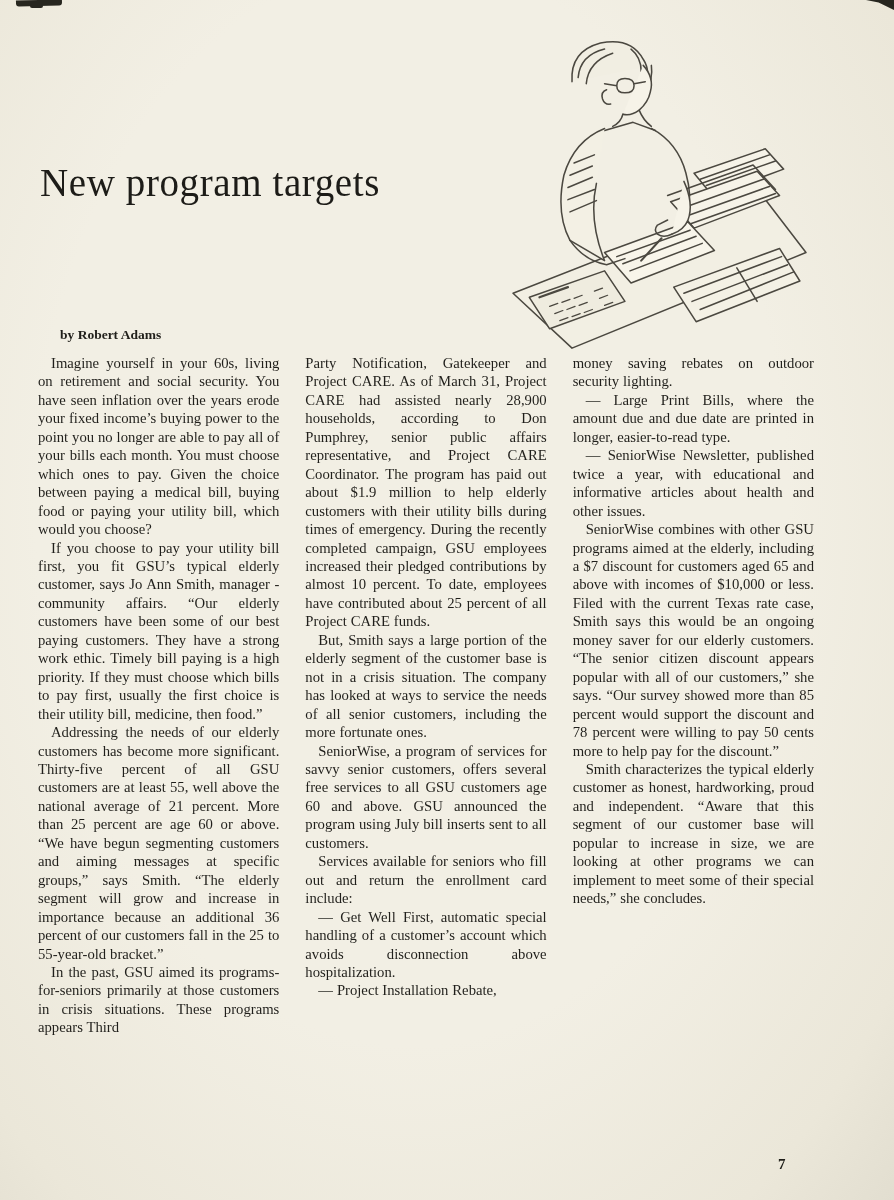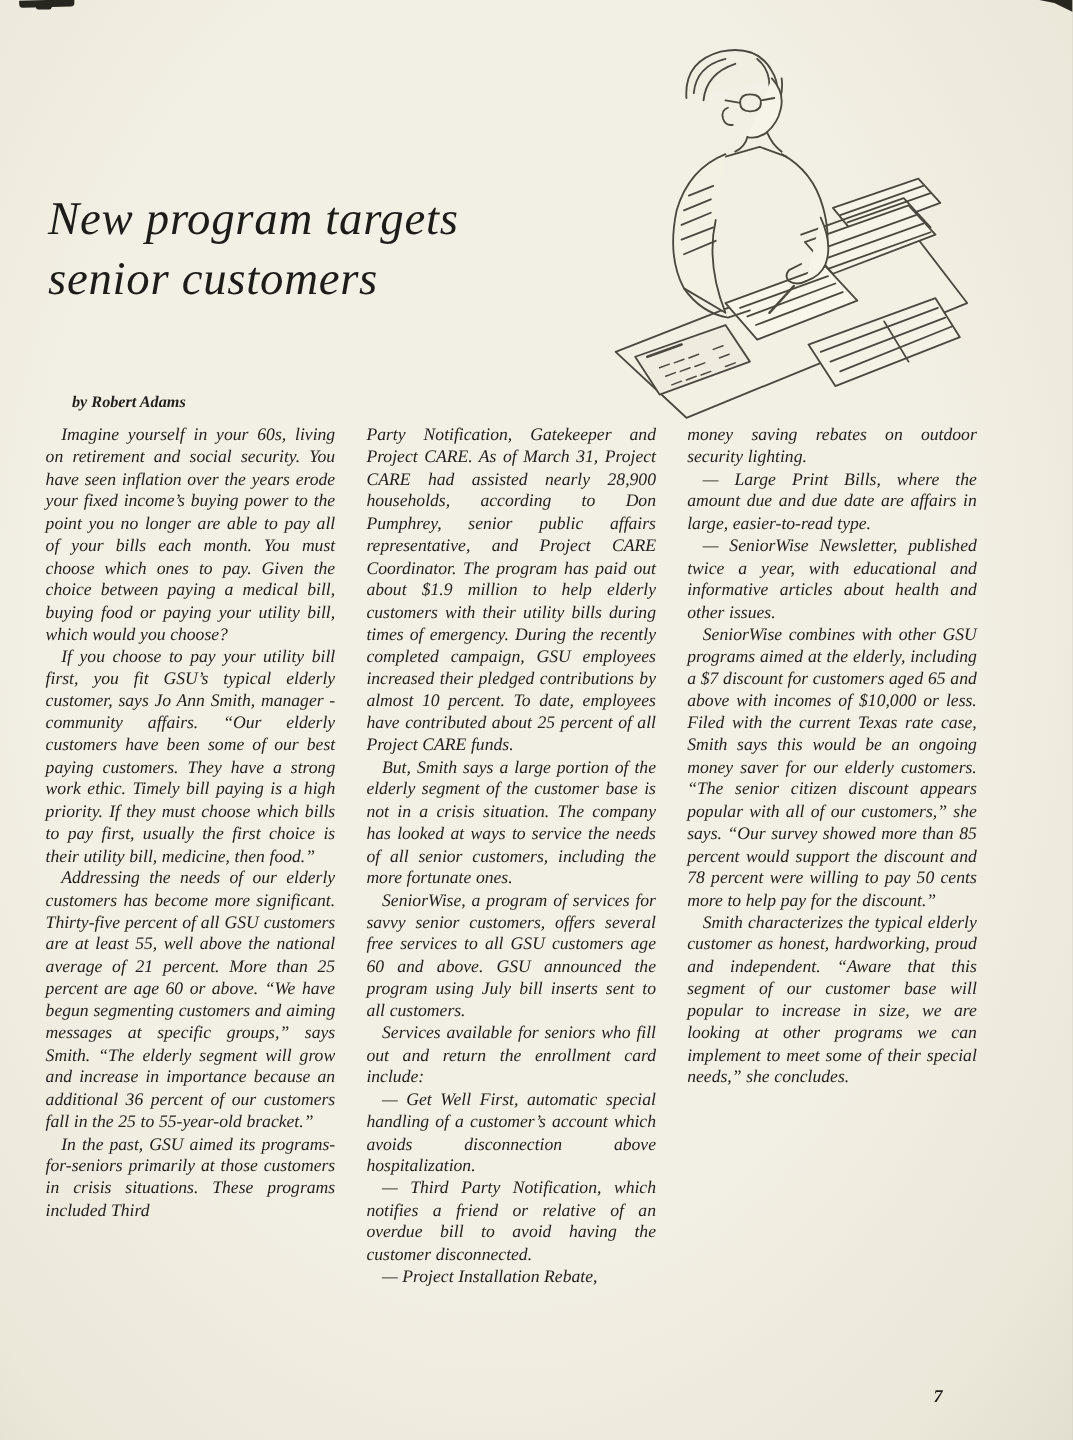--- a/index.html
+++ b/index.html
@@ -1,20 +1,20 @@
 <!DOCTYPE html>
 <html lang="en"><head>
 <meta charset="utf-8">
 <style>
   * { margin:0; padding:0; box-sizing:border-box; }
   html,body { background:#cfcbbd; }
   .page {
     position:relative; width:894px; height:1200px; margin:0 auto; overflow:hidden;
     background: radial-gradient(ellipse at 46% 42%, #f2efe4 55%, #ebe7d9 86%, #e2ded0 100%);
-    font-family:"Liberation Serif","DejaVu Serif",serif; color:#22211c;font-style:italic;
+    font-family:"Liberation Serif","DejaVu Serif",serif; color:#22211c;
   }
   .title {
     position:absolute; left:40px; top:158px; width:440px;
     font-size:39px; font-weight:400; line-height:50px; letter-spacing:.6px; color:#1d1c18;
   }
   .title-line { display:block; }
   .byline { position:absolute; left:40px; top:327px; font-size:13.5px; font-weight:700; color:#201f1a;padding-left:20px; }
   .columns { position:absolute; left:38px; top:354px; width:776px; display:flex; gap:26px; }
   .col { flex:1 1 0; min-width:0; }
   .para {
@@ -83,44 +83,42 @@
       <path d="M228 158 Q238 180 232 196 Q228 206 216 210" fill="#f6f3e8"></path>
       <path d="M216 210 q-8 4 -14 0 q-4 -4 0 -9 l10 -5"></path>
       <path d="M206 214 L186 236" stroke-width="2"></path>
 
       <path d="M116 216 Q130 236 152 240 L170 234"></path>
     </g>
   </svg>
 
   <h1 class="title">
     <span class="title-line">New program targets</span>
-    <span class="title-line">senior customers</span>
   </h1>
 
   <div class="byline">by Robert Adams</div>
 
   <div class="columns">
     <div class="col">
       <p class="para">Imagine yourself in your 60s, living on retirement and social security. You have seen inflation over the years erode your fixed income’s buying power to the point you no longer are able to pay all of your bills each month. You must choose which ones to pay. Given the choice between paying a medical bill, buying food or paying your utility bill, which would you choose?</p>
       <p class="para">If you choose to pay your utility bill first, you fit GSU’s typical elderly customer, says Jo Ann Smith, manager - community affairs. “Our elderly customers have been some of our best paying customers. They have a strong work ethic. Timely bill paying is a high priority. If they must choose which bills to pay first, usually the first choice is their utility bill, medicine, then food.”</p>
       <p class="para">Addressing the needs of our elderly customers has become more significant. Thirty-five percent of all GSU customers are at least 55, well above the national average of 21 percent. More than 25 percent are age 60 or above. “We have begun segmenting customers and aiming messages at specific groups,” says Smith. “The elderly segment will grow and increase in importance because an additional 36 percent of our customers fall in the 25 to 55-year-old bracket.”</p>
-      <p class="para">In the past, GSU aimed its programs-for-seniors primarily at those customers in crisis situations. These programs included Third</p>
+      <p class="para">In the past, GSU aimed its programs-for-seniors primarily at those customers in crisis situations. These programs appears Third</p>
     </div>
     <div class="col">
       <p class="para cont">Party Notification, Gatekeeper and Project CARE. As of March 31, Project CARE had assisted nearly 28,900 households, according to Don Pumphrey, senior public affairs representative, and Project CARE Coordinator. The program has paid out about $1.9 million to help elderly customers with their utility bills during times of emergency. During the recently completed campaign, GSU employees increased their pledged contributions by almost 10 percent. To date, employees have contributed about 25 percent of all Project CARE funds.</p>
       <p class="para">But, Smith says a large portion of the elderly segment of the customer base is not in a crisis situation. The company has looked at ways to service the needs of all senior customers, including the more fortunate ones.</p>
       <p class="para">SeniorWise, a program of services for savvy senior customers, offers several free services to all GSU customers age 60 and above. GSU announced the program using July bill inserts sent to all customers.</p>
       <p class="para">Services available for seniors who fill out and return the enrollment card include:</p>
       <p class="para">— Get Well First, automatic special handling of a customer’s account which avoids disconnection above hospitalization.</p>
-      <p class="para">— Third Party Notification, which notifies a friend or relative of an overdue bill to avoid having the customer disconnected.</p>
       <p class="para">— Project Installation Rebate,</p>
     </div>
     <div class="col">
       <p class="para cont">money saving rebates on outdoor security lighting.</p>
-      <p class="para">— Large Print Bills, where the amount due and due date are affairs in large, easier-to-read type.</p>
+      <p class="para">— Large Print Bills, where the amount due and due date are printed in longer, easier-to-read type.</p>
       <p class="para">— SeniorWise Newsletter, published twice a year, with educational and informative articles about health and other issues.</p>
       <p class="para">SeniorWise combines with other GSU programs aimed at the elderly, including a $7 discount for customers aged 65 and above with incomes of $10,000 or less. Filed with the current Texas rate case, Smith says this would be an ongoing money saver for our elderly customers. “The senior citizen discount appears popular with all of our customers,” she says. “Our survey showed more than 85 percent would support the discount and 78 percent were willing to pay 50 cents more to help pay for the discount.”</p>
       <p class="para">Smith characterizes the typical elderly customer as honest, hardworking, proud and independent. “Aware that this segment of our customer base will popular to increase in size, we are looking at other programs we can implement to meet some of their special needs,” she concludes.</p>
     </div>
   </div>
 
   <div class="page-number">7</div>
 
 </div>
 

